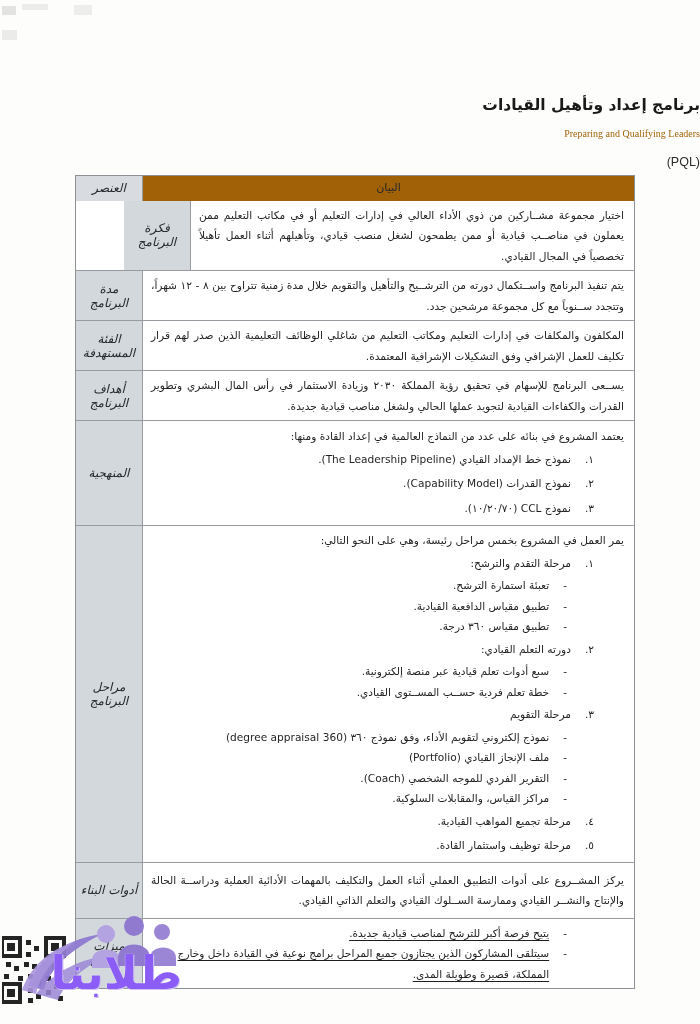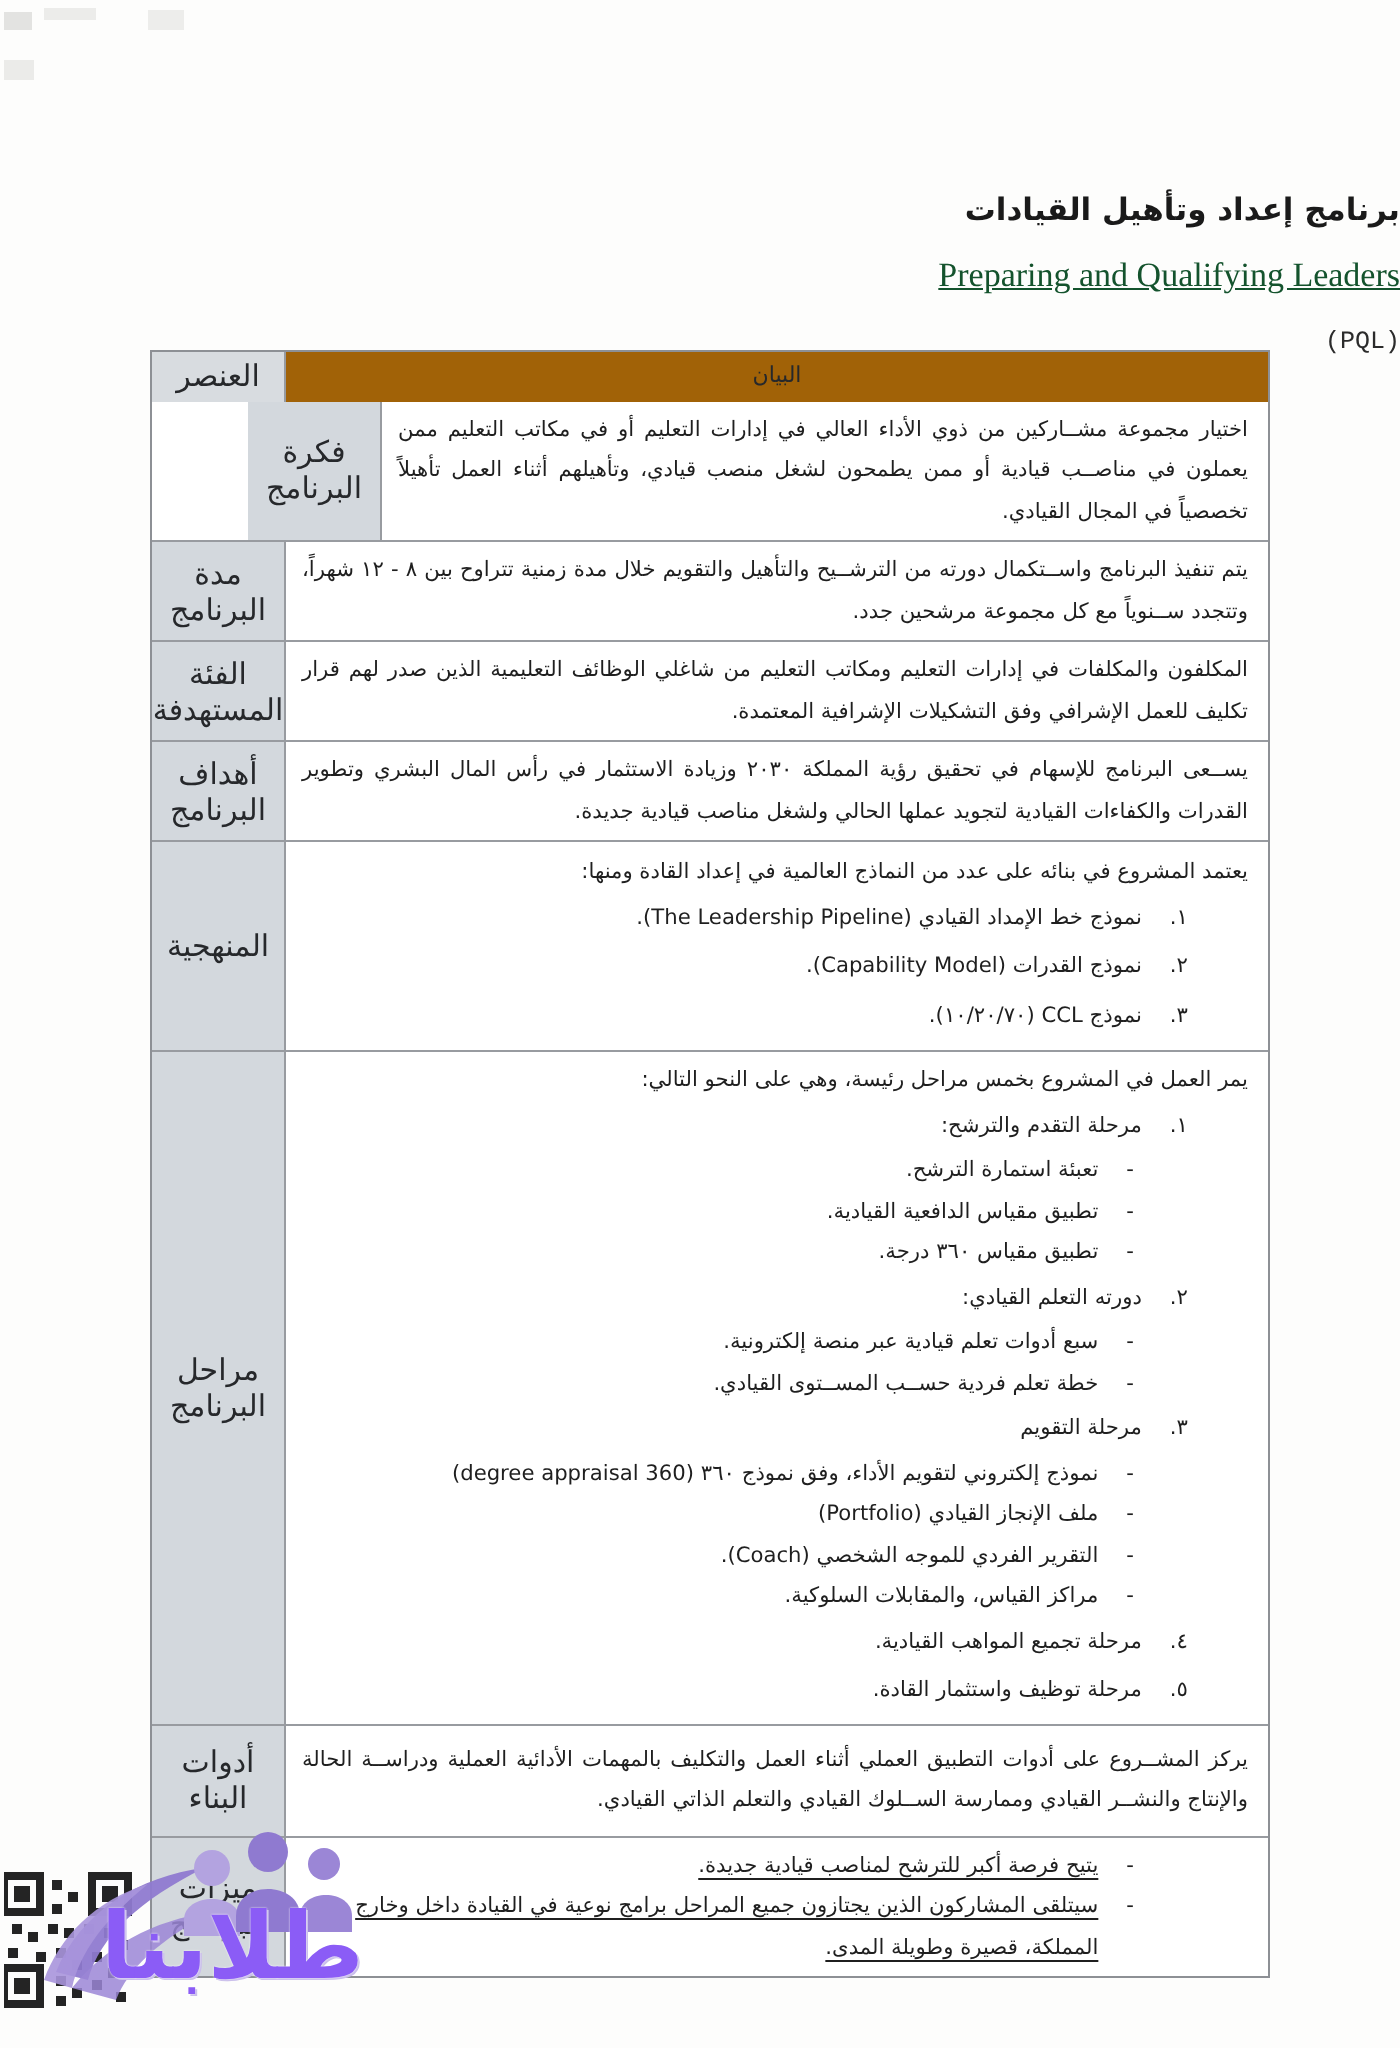--- a/index.html
+++ b/index.html
@@ -19,46 +19,47 @@
   .a4{left:2px;top:30px;width:15px;height:10px;background:#ebebe9;}
 
   
   .titles{position:absolute;top:96px;left:0;width:100%;text-align:right;}
   .title-ar{
     font-size:15.5px;font-weight:bold;color:#1a1a1a;letter-spacing:0;
     direction:rtl;margin:0 0 14px 0;
   }
   .title-en{
     font-family:"Liberation Serif","DejaVu Serif",serif;
-    font-size:17px;color:#14532d;margin:0 0 16px 0;text-decoration:underline;
+    font-size:10px;color:#a16207;margin:0 0 16px 0;
   }
   .title-abbr{
-    font-family:Liberation Mono, monospace;
+    font-family:Liberation Sans, sans-serif;
     font-size:12.5px;color:#2b2b2b;
   }
 
   
   .doc-table{
     position:absolute;left:75px;top:175px;width:560px;
     direction:rtl;
     border:1px solid #8d9095;
     background:#fff;
     box-sizing:border-box;
   }
   .trow{display:flex;flex-direction:row;border-top:1px solid #989ba0;}
   .trow:first-child{border-top:none;}
   .cell-label{
     width:67px;flex:0 0 67px;
     background:#d3d8dd;
     border-left:none;
     display:flex;align-items:center;justify-content:center;
-    font-size:15px;color:#26282b;
+    font-size:12px;color:#26282b;
     padding:2px 3px;box-sizing:border-box;text-align:center;
     border-right:1px solid #989ba0;
     order:2;
+    font-style:italic;
   }
   .cell-content{
     flex:1 1 auto;order:1;
     padding:4px 10px 4px 8px;box-sizing:border-box;
     display:flex;flex-direction:column;justify-content:center;
     font-size:10.6px;line-height:20.5px;
   }
   .thead .cell-content{
     background:#a16207;justify-content:center;align-items:center;
     padding:2px;min-height:22px;font-size:11px;color:#26282b;

